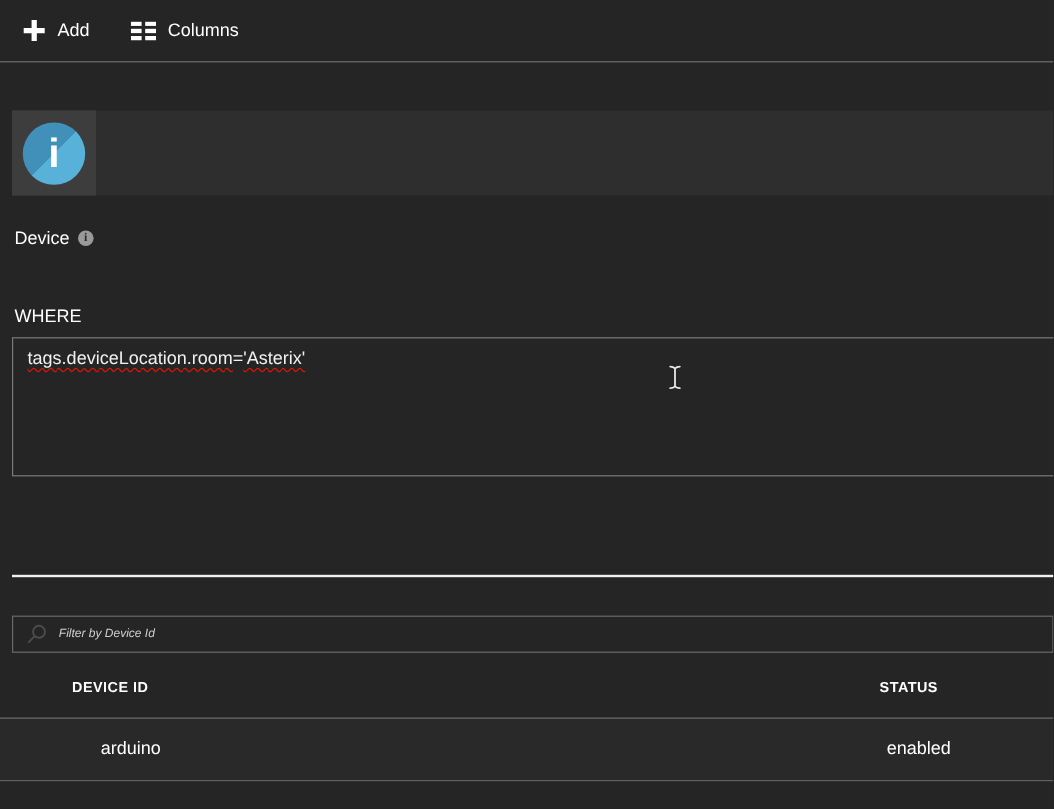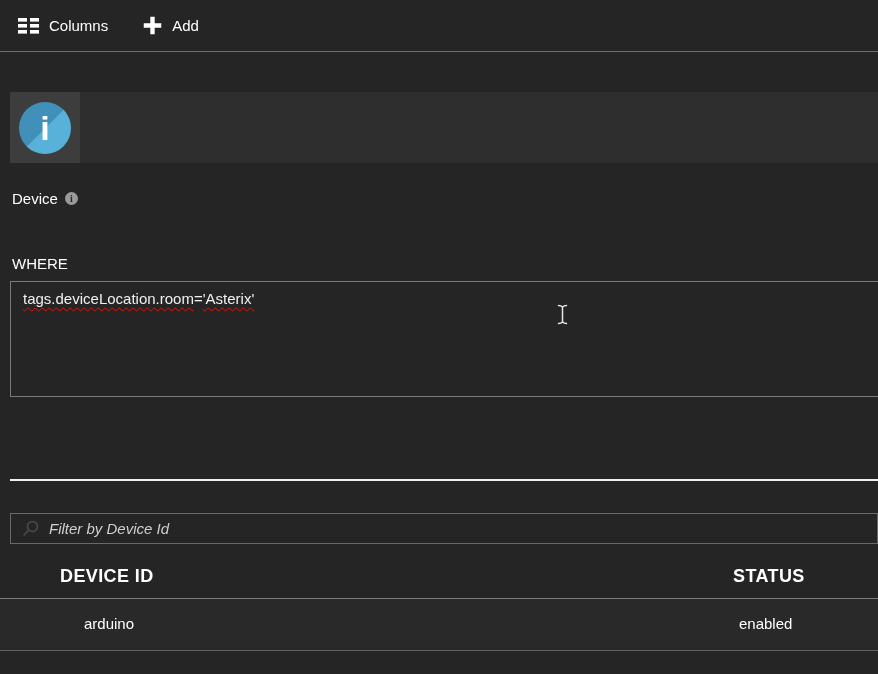--- a/index.html
+++ b/index.html
@@ -91,70 +91,70 @@
 
   
   .filter-box {
     position: absolute; top: 513px; left: 10px; right: 0; height: 31px;
     border: 1px solid #696969; background: #252526;
     display: flex; align-items: center;
   }
   .search-icon { margin-left: 11px; flex: 0 0 auto; }
   .filter-input {
     flex: 1; height: 100%; background: transparent; border: none; outline: none;
-    color: #dddddd; font-size: 15px; 
+    color: #dddddd; font-size: 10px; 
     font-family: "Liberation Sans", sans-serif; padding-left: 10px;
   }
   .filter-input::placeholder { color: #cfcfcf; font-style: italic; opacity: 1; }
 
   
   .table-header { position: absolute; top: 556px; left: 0; right: 0; height: 42px; }
   .th {
     position: absolute; top: 10px;
-    font-size: 18px; font-weight: bold; letter-spacing: 0.4px; color: #ffffff;
+    font-size: 12px; font-weight: bold; letter-spacing: 0.4px; color: #ffffff;
   }
   .th-device-id { left: 60px; }
   .th-status { left: 733px; }
   .header-divider { position: absolute; top: 598px; left: 0; right: 0; height: 1px; background: #7c7c7c; }
   .table-row {
     position: absolute; top: 599px; left: 0; right: 0; height: 51px;
     background: #29292a; cursor: pointer;
   }
   .td { position: absolute; top: 16px; font-size: 15px; color: #ffffff; margin-left: 24px; }
   .td-device-id { left: 60px; }
   .td-status { left: 715px; text-align: center; }
   .row-divider { position: absolute; top: 650px; left: 0; right: 0; height: 1px; background: #606060; }
 </style>
 </head>
 <body>
 
 <div id="app">
 
   <div class="toolbar">
+    <button class="toolbar-btn">
+      <span>
+        <svg class="icon-svg" width="21" height="21" viewBox="0 0 24 24">
+          <path d="M9.5 2h5v7.5H22v5h-7.5V22h-5v-7.5H2v-5h7.5z" fill="#ffffff"></path>
+        </svg>
+      </span>
+      <span>Add</span>
+    </button>
     <button class="toolbar-btn">
       <span>
         <svg class="icon-svg" width="22" height="16" viewBox="0 0 22 16">
           <rect x="0" y="0" width="9" height="3.6" fill="#ffffff"></rect>
           <rect x="0" y="6" width="9" height="3.6" fill="#ffffff"></rect>
           <rect x="0" y="12" width="9" height="3.6" fill="#ffffff"></rect>
           <rect x="12" y="0" width="9" height="3.6" fill="#ffffff"></rect>
           <rect x="12" y="6" width="9" height="3.6" fill="#ffffff"></rect>
           <rect x="12" y="12" width="9" height="3.6" fill="#ffffff"></rect>
         </svg>
       </span>
       <span>Columns</span>
     </button>
-    <button class="toolbar-btn">
-      <span>
-        <svg class="icon-svg" width="21" height="21" viewBox="0 0 24 24">
-          <path d="M9.5 2h5v7.5H22v5h-7.5V22h-5v-7.5H2v-5h7.5z" fill="#ffffff"></path>
-        </svg>
-      </span>
-      <span>Add</span>
-    </button>
   </div>
 
   <div class="info-banner">
     <div class="info-tile">
       <div class="info-circle">
         <span>i</span>
       </div>
     </div>
   </div>
 

